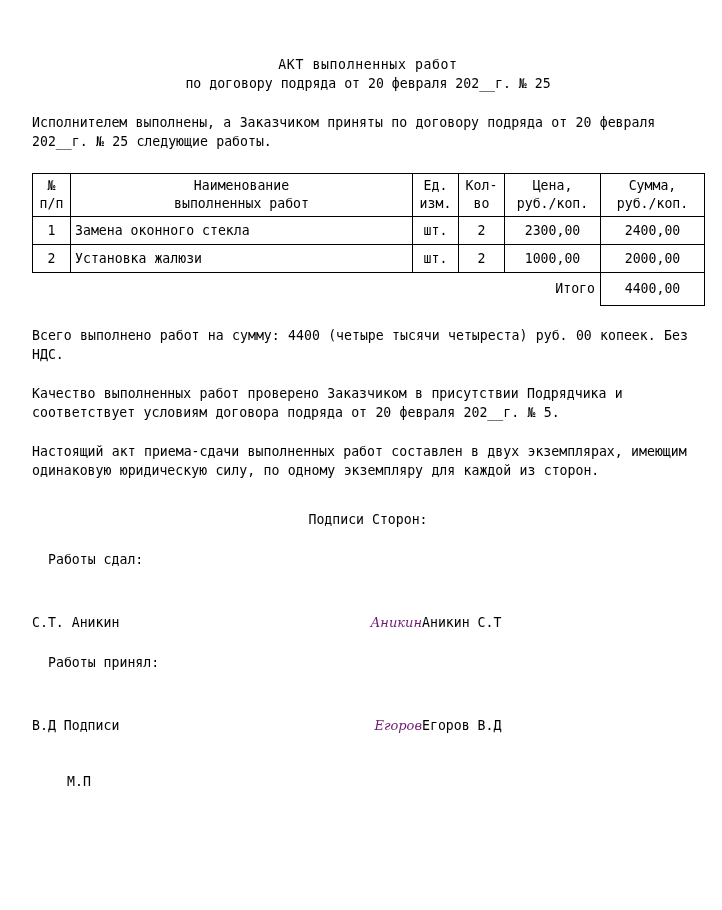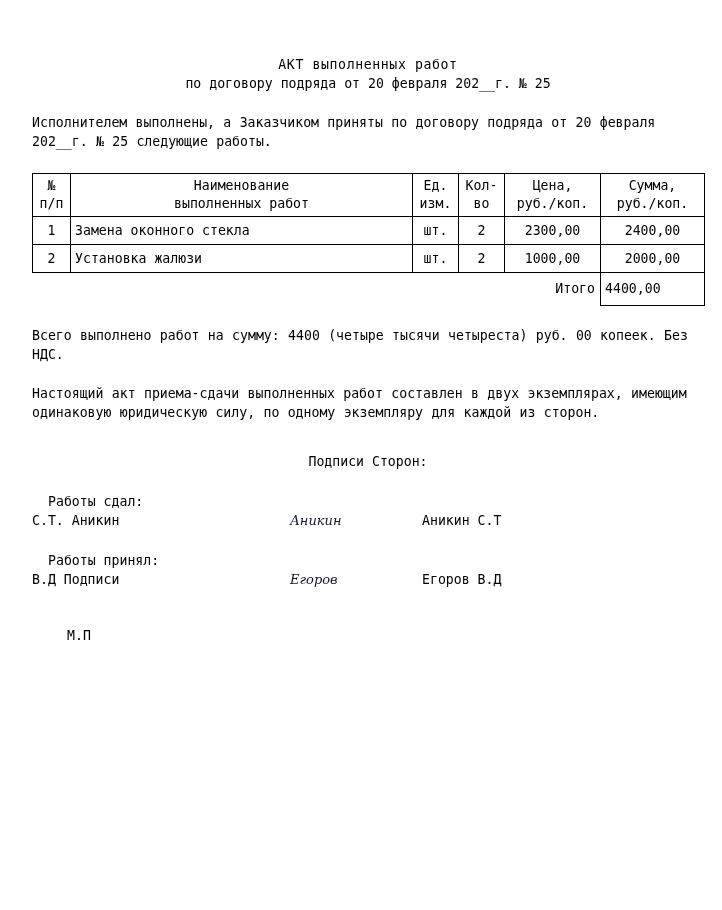--- a/index.html
+++ b/index.html
@@ -94,49 +94,51 @@
   tr.total td {
     border: none;
     height: 28px;
   }
   tr.total td.total-label {
     text-align: right;
     padding-right: 5px;
   }
   tr.total td.total-value {
     border: 1px solid #000000;
+    text-align: center;
   }
 
   
   .sig-heading {
     text-align: center;
     margin-top: 30px;
   }
   .sig-group {
     margin-top: 21px;
   }
   .sig-role { white-space: pre; margin-left: 16px; }
   .sig-row {
     display: flex;
     align-items: baseline;
     margin-top: 0px;
   }
   .sig-name-left {
     width: 258px;
     white-space: pre;
     flex: 0 0 auto;
+    margin-top: 44px;
   }
   .sig-scribble {
     width: 132px;
     flex: 0 0 auto;
-    color: #0f172a;
+    color: #701a75;
     font-style: italic;
     font-family: "DejaVu Serif", "Liberation Serif", serif;
     font-size: 13px;
-    text-align: left;
+    text-align: right;
   }
   .sig-name-right {
     white-space: pre;
     flex: 0 0 auto;
   }
   .stamp {
     margin-top: 37px;
     white-space: pre;
     padding-left: 35px;
   }
@@ -201,20 +203,21 @@
         <tr class="total">
           <td class="total-label" colspan="5">Итого</td>
           <td class="total-value">4400,00</td>
         </tr>
       </tbody>
     </table>
   </div>
 
   <div class="para">Всего выполнено работ на сумму: 4400 (четыре тысячи четыреста) руб. 00 копеек. Без НДС.</div>
 
+  <div class="para">Качество выполненных работ проверено Заказчиком в присутствии Подрядчика и соответствует условиям договора подряда от 20 февраля 202__г. № 5.</div>
 
   <div class="para">Настоящий акт приема-сдачи выполненных работ составлен в двух экземплярах, имеющим одинаковую юридическую силу, по одному экземпляру для каждой из сторон.</div>
 
   <div class="sig-heading">Подписи Сторон:</div>
 
   <div class="sig-group">
     <div class="sig-role">Работы сдал:</div>
     <div class="sig-row">
       <span class="sig-name-left">С.Т. Аникин</span>
       <span class="sig-scribble">Аникин</span>

